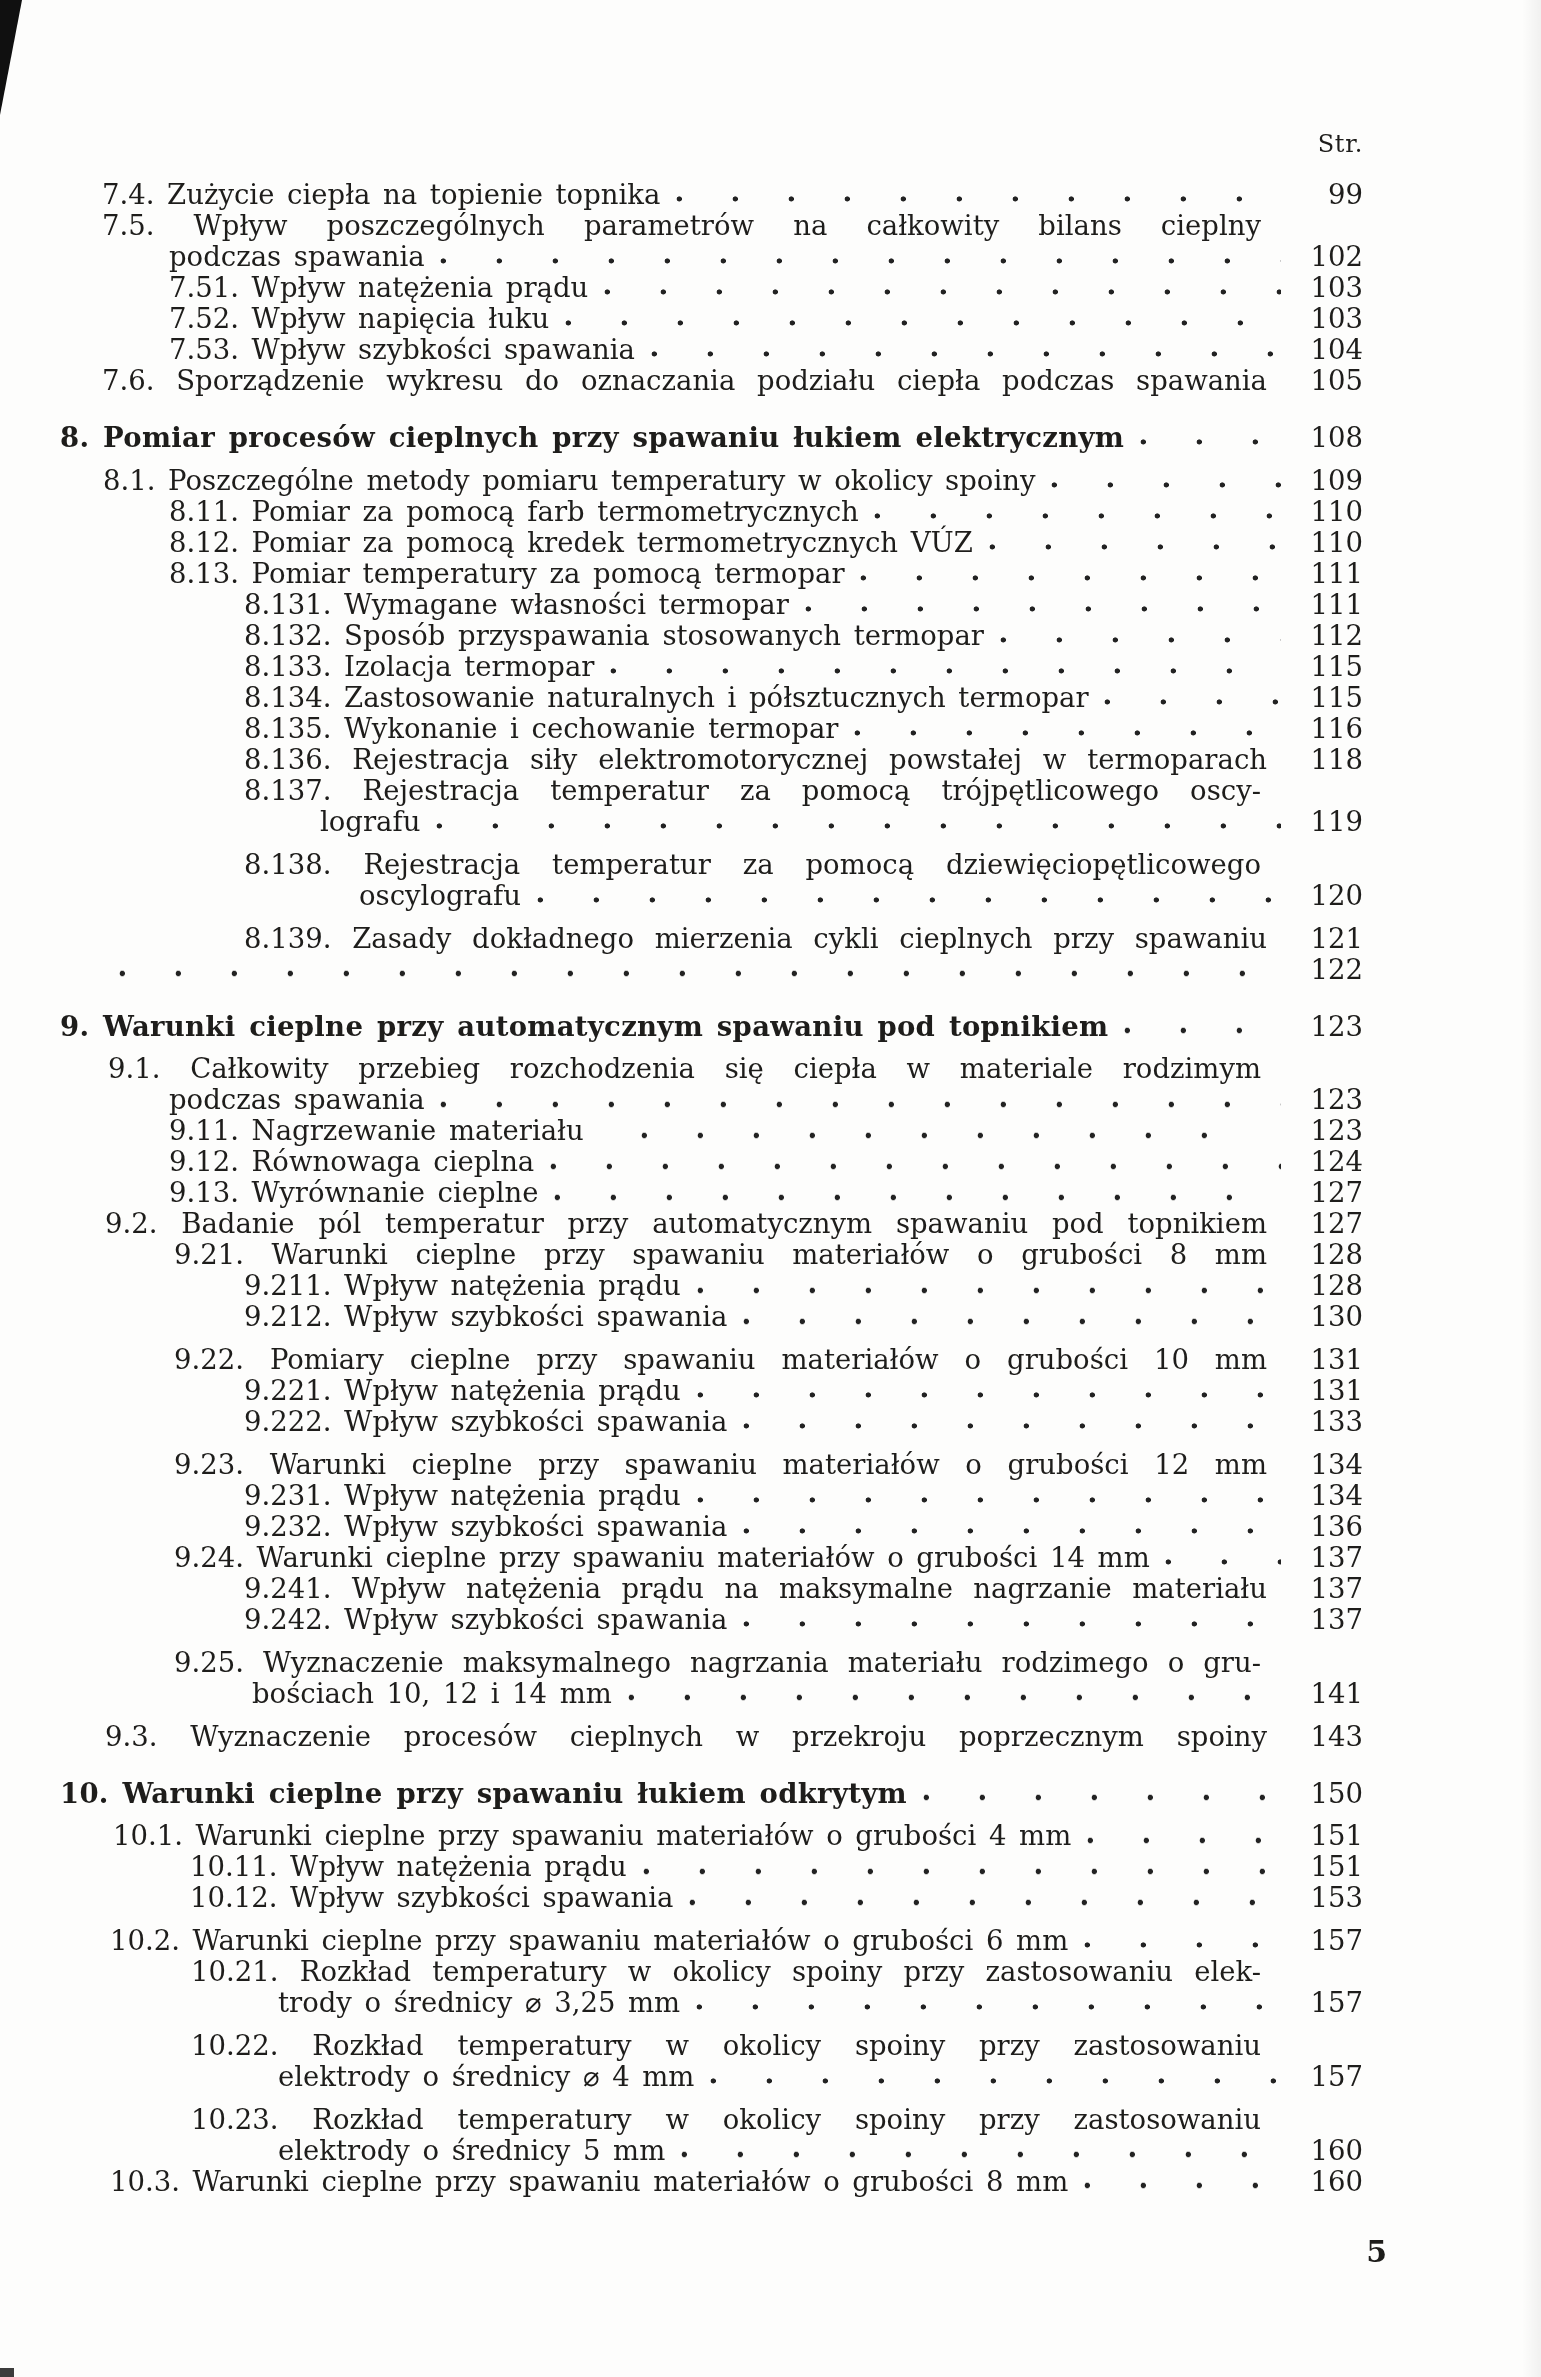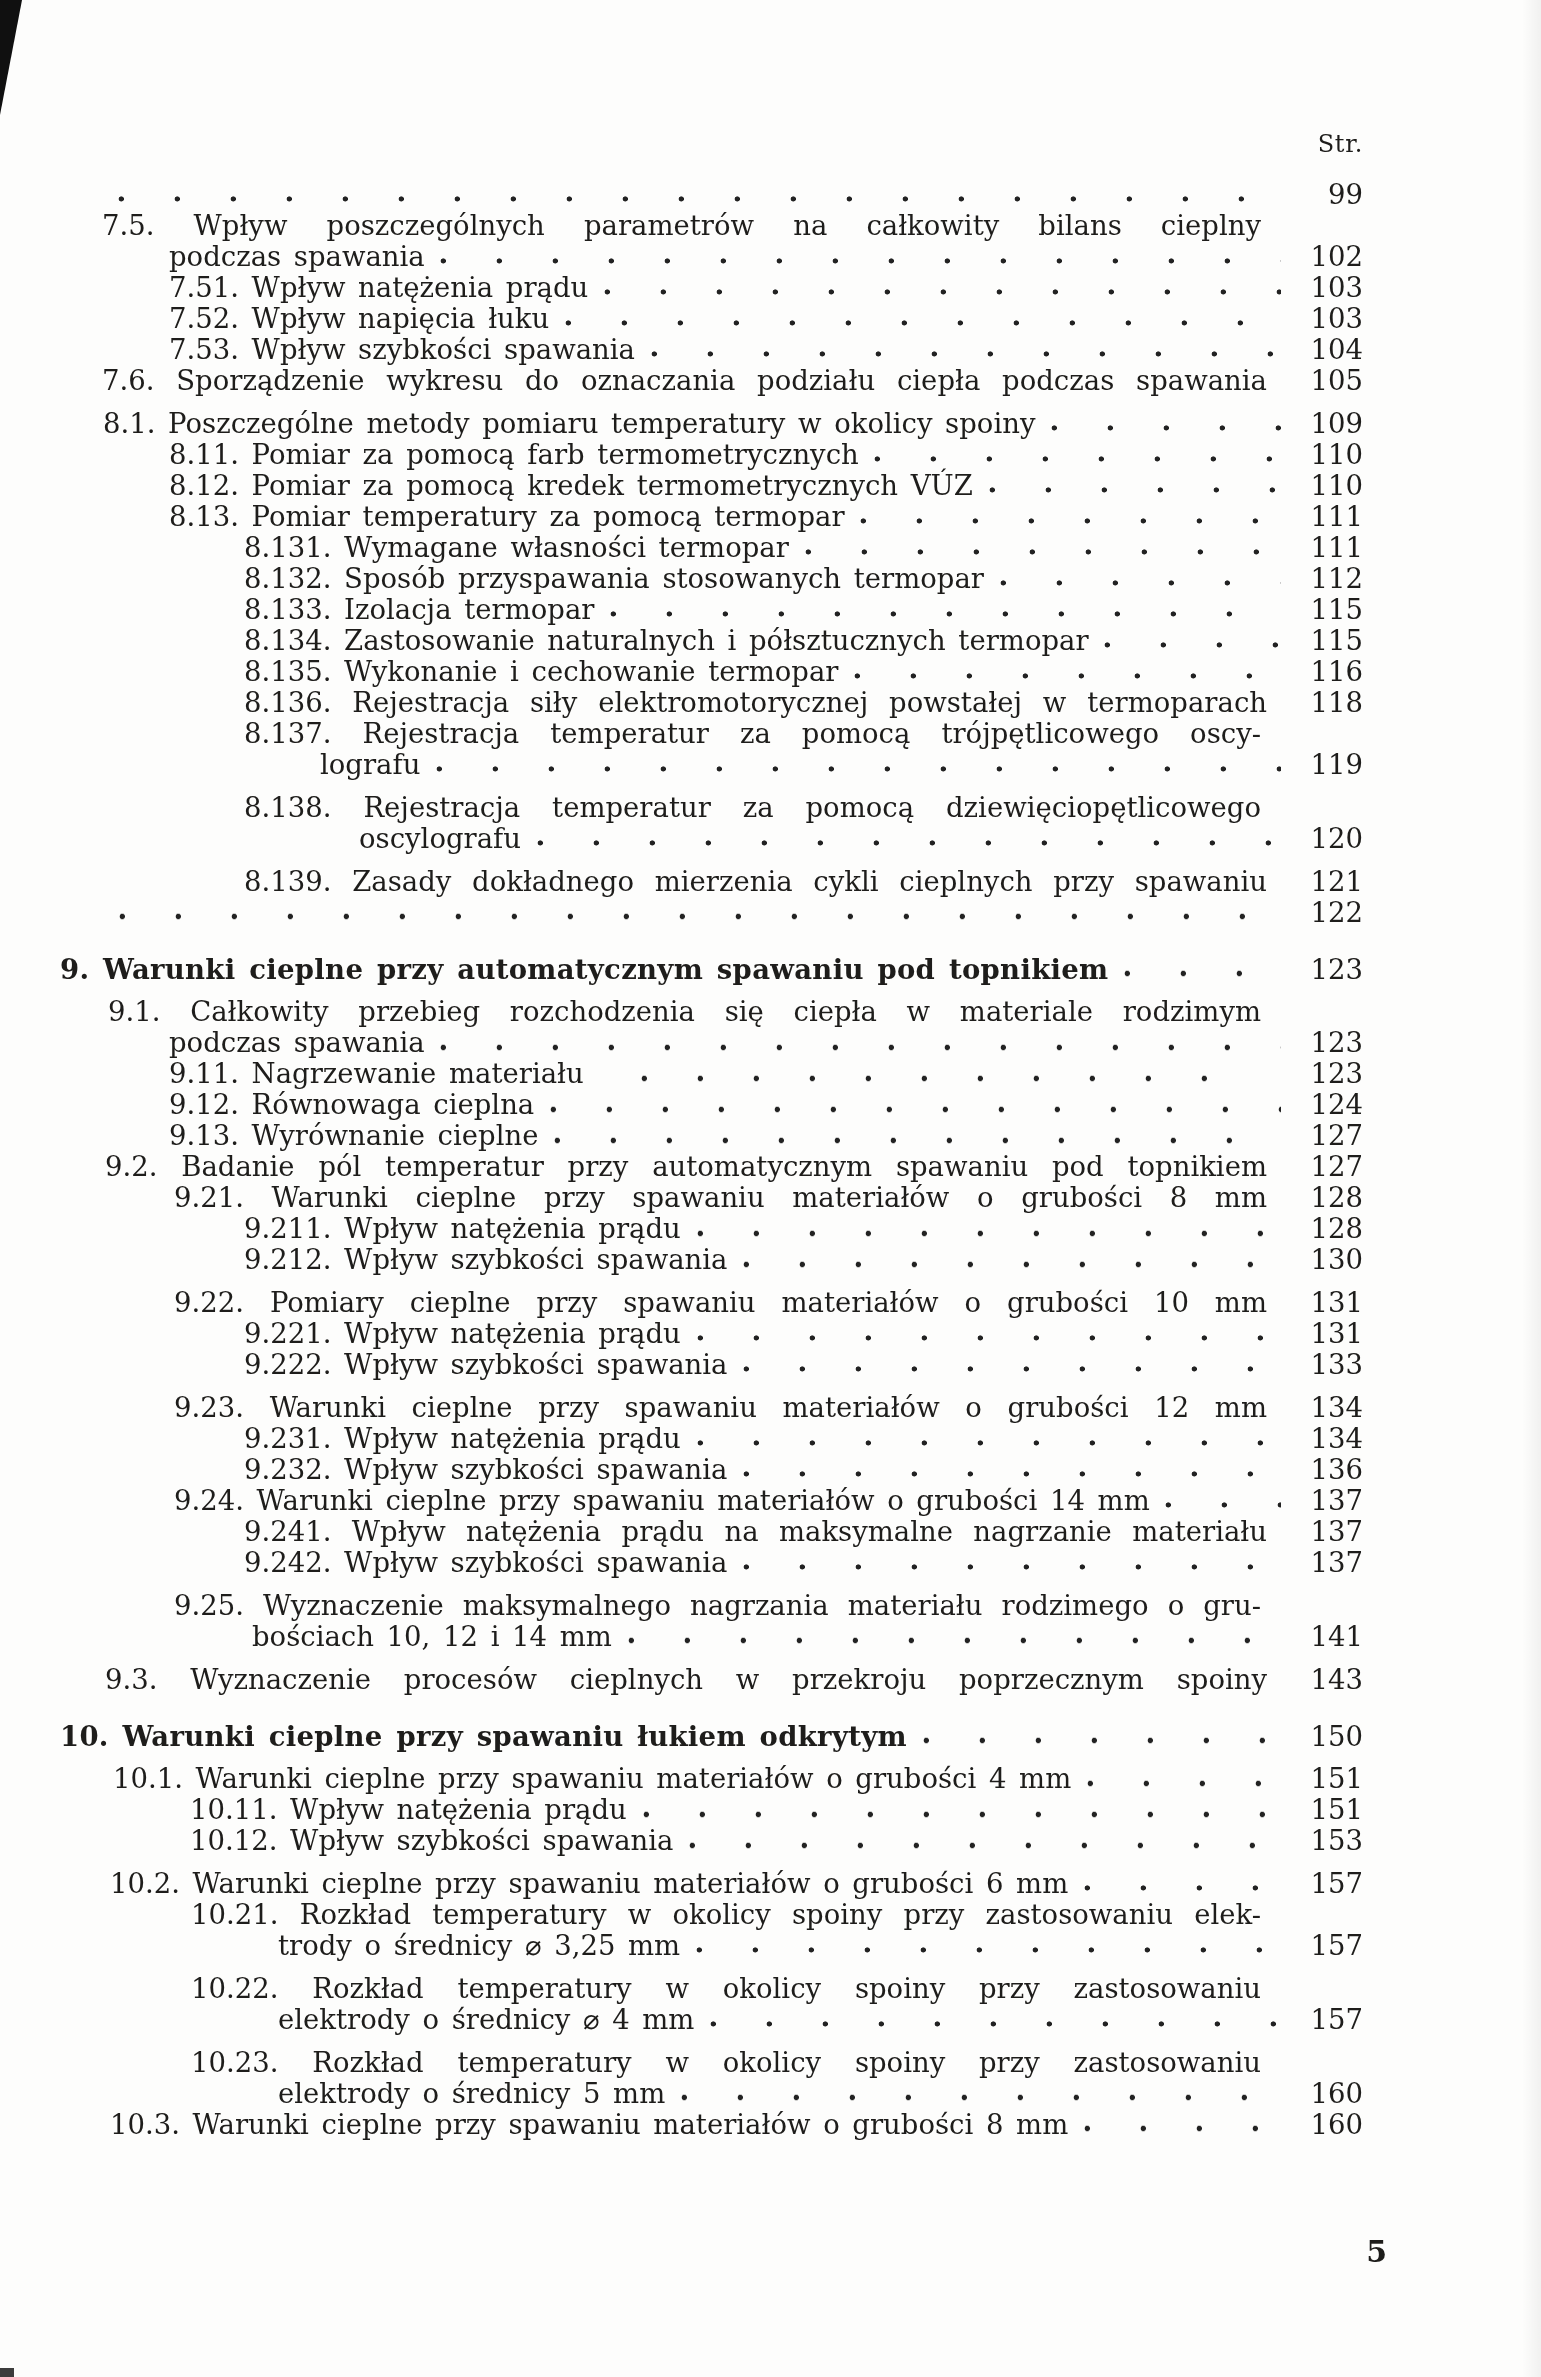--- a/index.html
+++ b/index.html
@@ -65,20 +65,21 @@
 <body>
 
 <div class="corner-wedge"></div>
 <div class="edge-shade"></div>
 <div class="bottom-tick"></div>
 
 <div class="sheet">
   <div class="hdr">Str.</div>
   <div id="toc">
       <div class="line" style="padding-left: 102px;">
+    <span class="t">7.4. Zużycie ciepła na topienie topnika</span>
     <span class="leader"></span>
     <span class="pg">99</span>
   </div>
       <div class="line fill nopg" style="padding-left: 102px;">
     <span class="t">7.5. Wpływ poszczególnych parametrów na całkowity bilans cieplny</span>
 
   </div>
       <div class="line" style="padding-left: 169px;">
     <span class="t">podczas spawania</span>
     <span class="leader"></span>
@@ -97,20 +98,25 @@
       <div class="line" style="padding-left: 169px;">
     <span class="t">7.53. Wpływ szybkości spawania</span>
     <span class="leader"></span>
     <span class="pg">104</span>
   </div>
       <div class="line fill" style="padding-left: 102px;">
     <span class="t">7.6. Sporządzenie wykresu do oznaczania podziału ciepła podczas spawania</span>
 
     <span class="pg">105</span>
   </div>
+      <div class="line g2 sec" style="padding-left: 60px;">
+    <span class="t">8. Pomiar procesów cieplnych przy spawaniu łukiem elektrycznym</span>
+    <span class="leader"></span>
+    <span class="pg">108</span>
+  </div>
       <div class="line g1" style="padding-left: 103px;">
     <span class="t">8.1. Poszczególne metody pomiaru temperatury w okolicy spoiny</span>
     <span class="leader"></span>
     <span class="pg">109</span>
   </div>
       <div class="line" style="padding-left: 169px;">
     <span class="t">8.11. Pomiar za pomocą farb termometrycznych</span>
     <span class="leader"></span>
     <span class="pg">110</span>
   </div>

